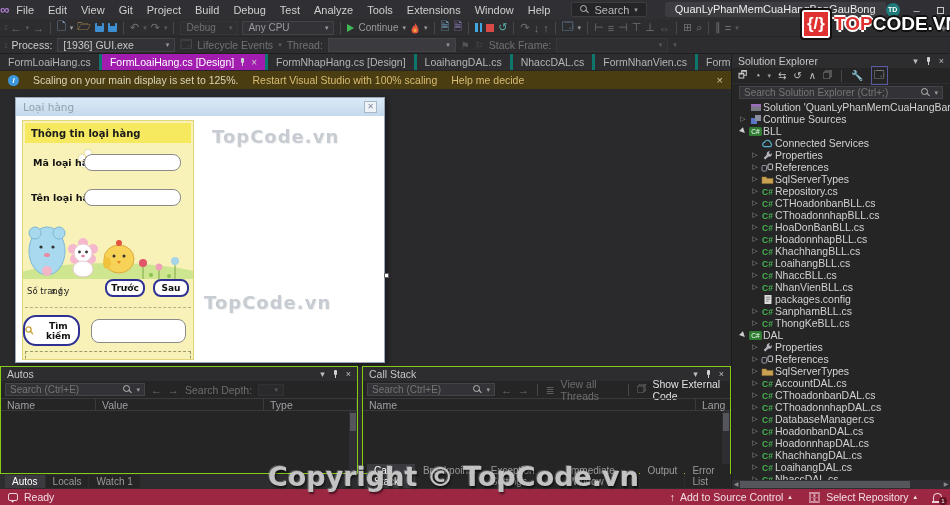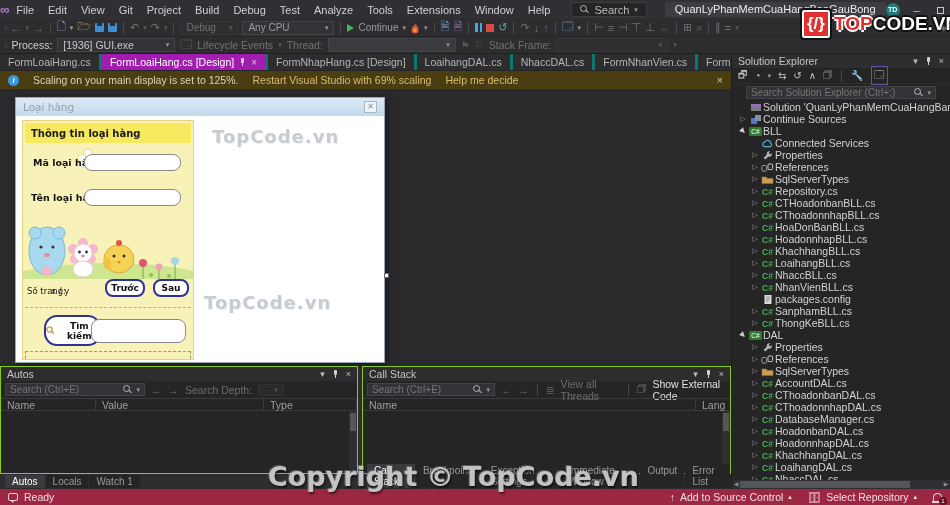--- a/index.html
+++ b/index.html
@@ -84,21 +84,21 @@
   .vscroll i { position:absolute; left:1px; right:1px; top:2px; height:18px; background:#55555c; }
   .ptabs { position:absolute; left:0; bottom:-15px; display:flex; gap:1px; font-size:10px; }
   .ptab { padding:1px 7px; color:#9a9a9a; background:#252526; }
   .ptab.active { background:#3a3a3f; color:#ffffff; }
 
   
   .solx { position:absolute; left:731px; top:54px; width:219px; height:435px; background:#252526; border-left:1px solid #1c1c1e; display:flex; flex-direction:column; font-size:10.5px; }
   .solx .ptitle { background:#2d2d30; }
   .solx-tools { height:16px; display:flex; align-items:center; gap:7px; padding:0 6px; color:#c3c3c3; font-size:10px; border-bottom:1px solid #2f2f33; }
   .solx-tools .boxed { border:1px solid #5a5aa0; padding:0 2px; }
-  .solx-search { margin:2px 14px; }
+  .solx-search { margin:2px 7px; }
   .tree { position:relative; flex:1; overflow:hidden; }
   .trow { display:flex; align-items:center; height:12px; white-space:nowrap; color:#d2d2d2; }
   .exp { display:inline-block; width:10px; font-size:7px; color:#9a9a9a; text-align:center; flex:none; }
   .exp.o { transform:rotate(45deg); color:#cfcfcf; }
   .ticn { display:inline-flex; width:15px; justify-content:center; flex:none; }
   .hscroll { height:9px; background:#2f2f33; position:relative; }
   .hscroll i { position:absolute; top:1px; bottom:1px; left:8px; width:170px; background:#55555c; }
   .hscroll b { position:absolute; top:0; bottom:0; width:8px; color:#8a8a8a; font-size:6px; line-height:9px; text-align:center; font-weight:normal; }
 
   
@@ -275,21 +275,21 @@
       </span>
     <span class="tabstrip-icons">
       <span>▾</span>
       <span>⊙</span>
     </span>
   </div>
 
   <div class="infobar">
     <span class="info-i">i</span>
     <span>Scaling on your main display is set to 125%.</span>
-    <span class="infolink">Restart Visual Studio with 69% scaling</span>
+    <span class="infolink">Restart Visual Studio with 100% scaling</span>
     <span class="infolink">Help me decide</span>
     <span class="close">×</span>
   </div>
 
   <div class="editorwell">
     <div class="formwin">
       <div class="formtitle">
         <span>Loại hàng</span>
         <span class="formclose">✕</span>
       </div>
@@ -355,21 +355,21 @@
           <circle cx="128" cy="62" r="2" fill="#8cc050"></circle>
             <circle cx="146" cy="63" r="2" fill="#8cc050"></circle>
         </svg>
 
         <span class="ysmall" style="left:4px;top:165px">Số trang:</span>
         <span class="ysmall" style="left:28px;top:165px">x  /  y</span>
         <button class="ybtn" style="left:82px;top:158px;width:40px;height:18px">Trước</button>
         <button class="ybtn" style="left:130px;top:158px;width:36px;height:18px">Sau</button>
 
         <div class="ydivider"></div>
-        <button class="ybtn" style="left:21px;top:194px;width:57px;height:31px;border-radius:13px;gap:6px">
+        <button class="ybtn" style="left:0;top:194px;width:57px;height:31px;border-radius:13px;gap:6px">
           <svg width="9" height="9">
               <circle cx="3.5" cy="3.5" r="2.6" fill="none" stroke="#c8a23c" stroke-width="1.4"></circle>
               <line x1="5.6" y1="5.6" x2="8.3" y2="8.3" stroke="#c8a23c" stroke-width="1.4"></line>
             </svg>
           <span>Tìm kiếm</span>
         </button>
         <input class="ytext" style="left: 68px; top: 198px; width: 95px; height: 24px;">
         <div class="ydashed"></div>
       </div>
 

